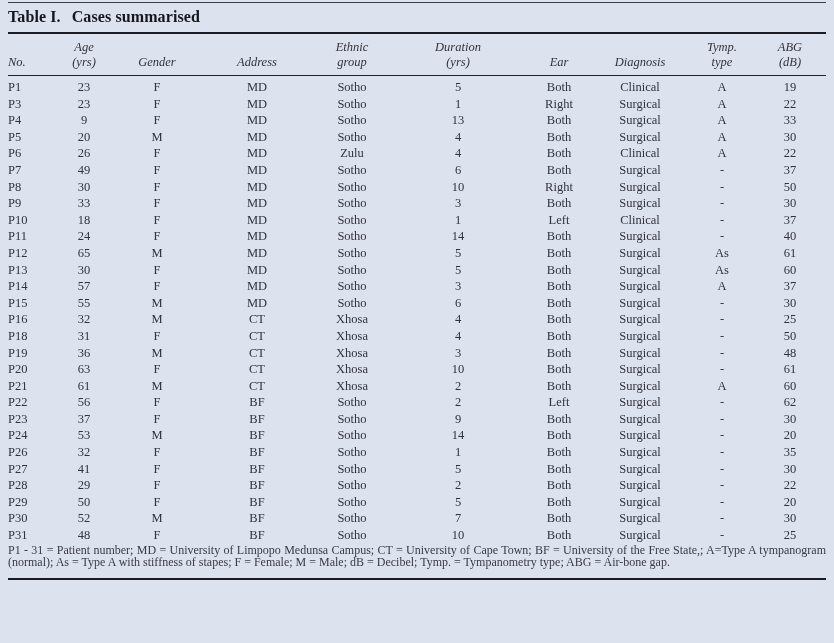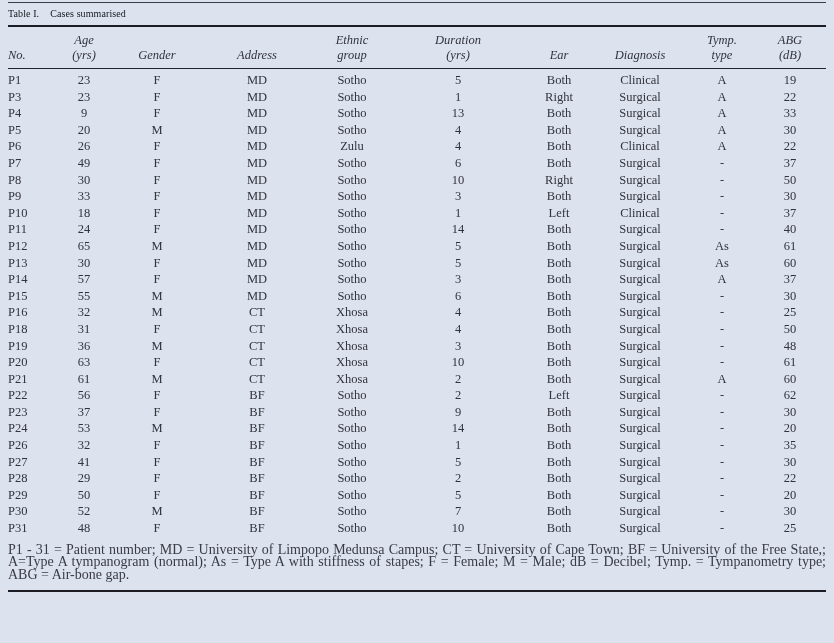--- a/index.html
+++ b/index.html
@@ -20,22 +20,22 @@
   .rule {
     background: #1b1c24;
   }
   .rule-top {
     height: 1px;
     margin-top: 2px;
     background: #3c3d47;
   }
   .title-bar {
     padding: 5px 0 6px 0;
-    font-size: 10px;
-    font-weight: normal;
+    font-size: 16px;
+    font-weight: bold;
     color: #16171d;
     letter-spacing: 0.1px;
   }
   .title-bar .title-label {
     margin-right: 11px;
   }
   .rule-heavy {
     height: 2px;
   }
   table {
@@ -76,23 +76,22 @@
     font-style: italic;
   }
   tbody td {
     height: 16.6px;
     line-height: 16.6px;
   }
   tbody tr:first-child td {
     padding-top: 3px;
   }
   .footnote {
-    margin-top: 7px;
     width: 818px;
-    font-size: 14px;
+    font-size: 12px;
     line-height: 12.5px;
     color: #3a3b44;
     text-align: justify;
   }
   .rule-bottom {
     height: 2px;
     margin-top: 9px;
   }
 </style>
 </head>

